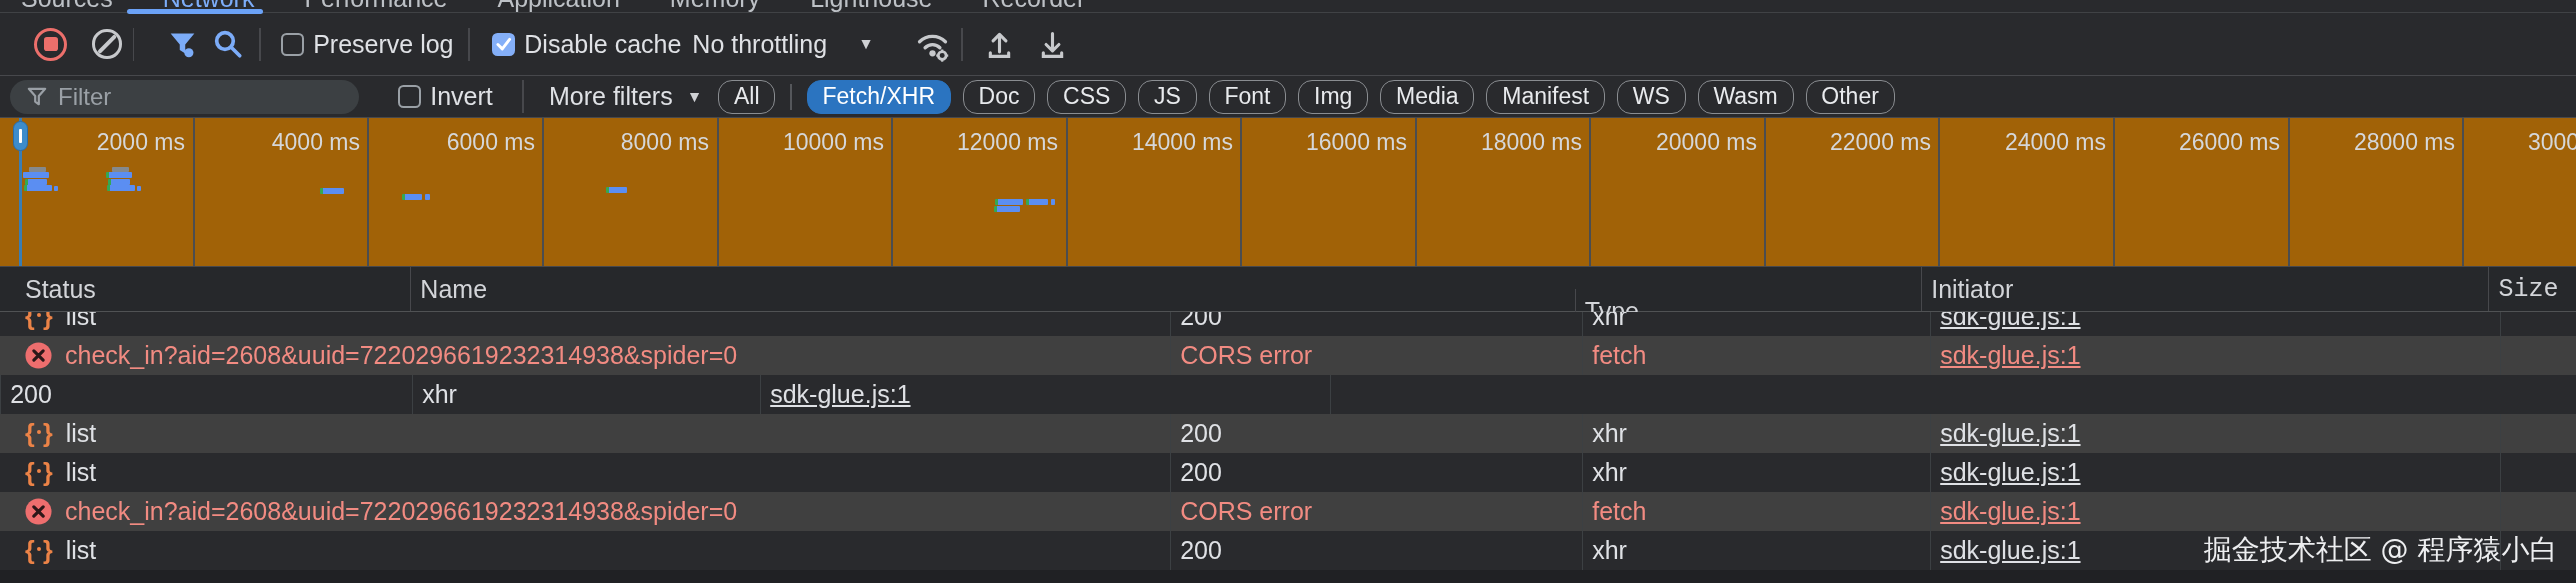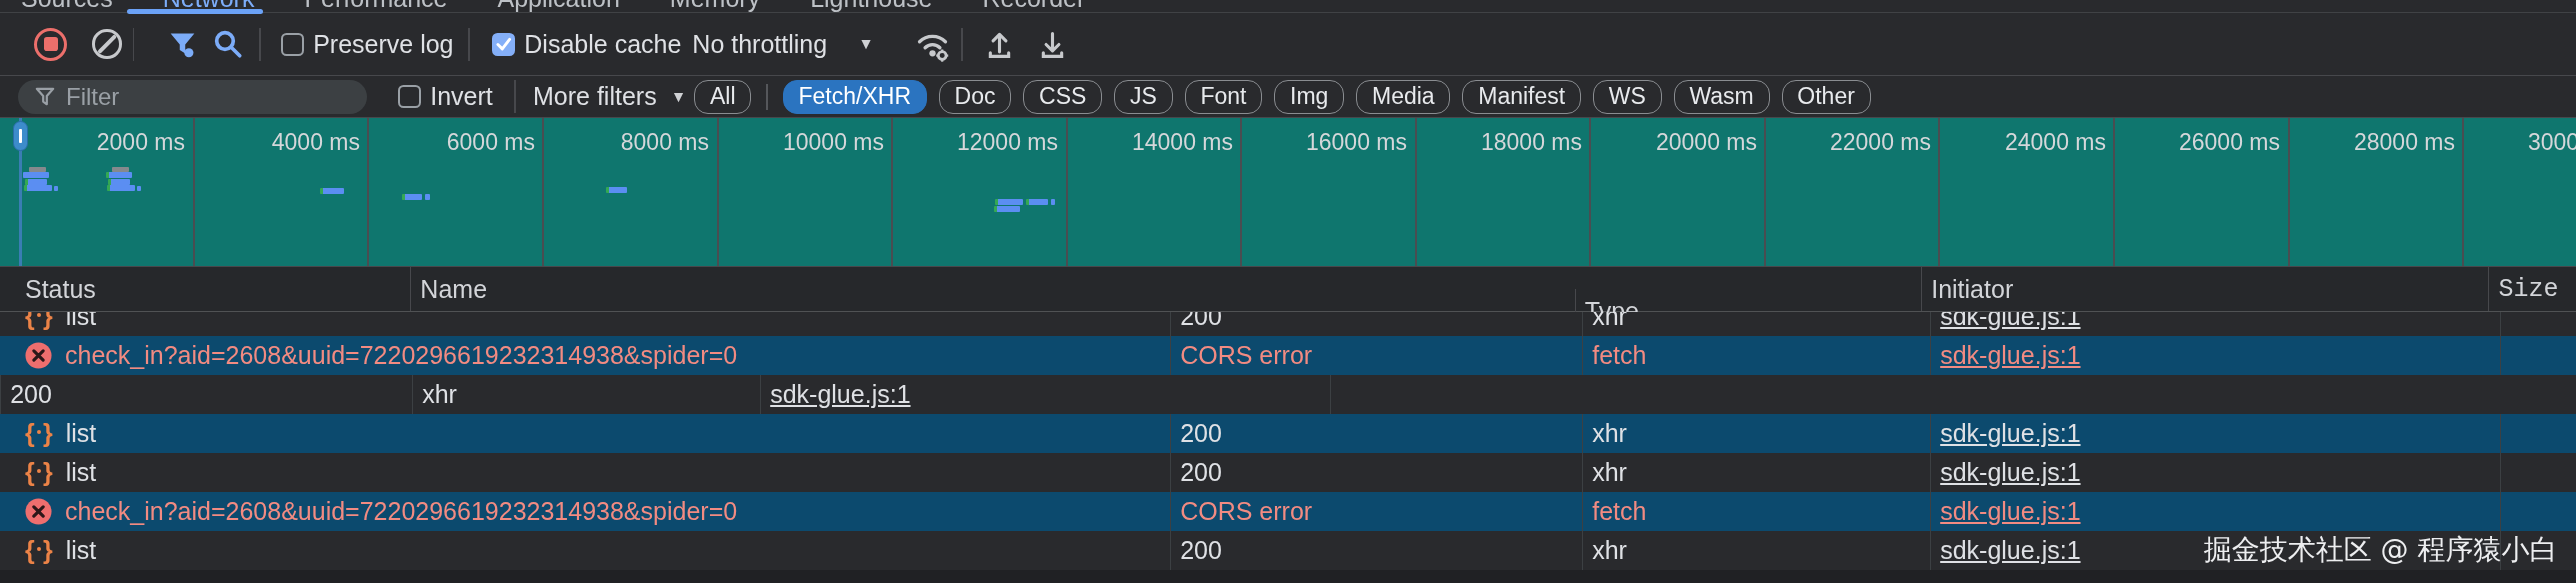--- a/index.html
+++ b/index.html
@@ -28,55 +28,55 @@
   .block-circle { position:relative; width:29.5px; height:29.5px; border:3.7px solid #c7c9cc; border-radius:50%; }
   .block-circle i { position:absolute; left:50%; top:50%; width:3.7px; height:24px; background:#c7c9cc; transform:translate(-50%,-50%) rotate(45deg); border-radius:1.8px; }
   .chk { width:23px; height:23px; border:2.8px solid #9aa0a6; border-radius:5.5px; flex:none; cursor:pointer; background:transparent; }
   .chk.on { background:#84aff8; border-color:#84aff8; display:flex; align-items:center; justify-content:center; }
   .chk-label { margin-left:9.2px; color:#dfe1e5; cursor:default; }
   .caret { font-size:15.7px; color:#cfd1d4; flex:none; }
   .throttle { color:#dfe1e5; }
 
   
   .filterrow { height:42px; background:#292a2d; border-bottom:1.8px solid #47484c; display:flex; align-items:center;
-               padding-left:18px; font-size:25px; }
+               padding-left:10px; font-size:25px;gap:8px; }
   .filter-pillinput { position:relative; width:349px; height:34px; flex:none; }
   .filter-pillinput input { width:100%; height:100%; border:none; outline:none; background:#3c4043; border-radius:17.5px;
       color:#dfe1e5; font-size:24px; padding:0 14.8px 0 48px; font-family:"Liberation Sans", sans-serif; }
   .filter-pillinput input::placeholder { color:#9aa0a6; }
   .finput-funnel { position:absolute; left:16.6px; top:7.4px; }
   .chips { display:flex; align-items:center; gap:12px; }
   .chip { height:34px; padding:0 14.8px; display:flex; align-items:center; border:1.8px solid #8a8d91; border-radius:14px;
           color:#e8eaed; font-size:23px; cursor:pointer; white-space:nowrap; }
   .chip.sel { background:#2b74c0; border-color:#2b74c0; color:#ffffff; }
   .chip-div { width:1.8px; height:26px; background:#55575b; margin:0 2.8px; }
 
   
-  .timeline { position:relative; height:149px; background:#0f766e; border-bottom:1.8px solid #47484c; overflow:hidden; cursor:col-resize; }
+  .timeline { position:relative; height:149px; background:#a16207; border-bottom:1.8px solid #47484c; overflow:hidden; cursor:col-resize; }
   .gridline { position:absolute; top:0; bottom:0; width:1.8px; background:#4a4d51; }
   .tlabel { position:absolute; top:11px; font-size:23px; color:#d5d7da; transform:translateX(-100%); white-space:nowrap; }
   .tlbar { position:absolute; border-radius:0.9px; }
   .tlbar.blue { background:#5b8ef2; }
   .tlbar.gray { background:#85898d; }
   .tlbar.greenblue { background:#5b8ef2; border-left:3.7px solid #34a853; }
   .scrub-line { position:absolute; left:19.4px; top:0; bottom:0; width:2.8px; background:#3a7db3; }
   .scrub-handle { position:absolute; left:13px; top:2.8px; width:14.8px; height:30px; background:#3d8ccb; border:1.8px solid #2a6da8;
                   border-radius:7.4px; display:flex; align-items:center; justify-content:center; cursor:ew-resize; }
   .scrub-handle i { display:block; width:2.8px; height:14px; background:#ffffff; border-radius:0.9px; }
 
   
   .thead { height:45px; background:#26282b; border-bottom:1.8px solid #505254; display:flex; align-items:center;
            font-size:25px; color:#d3d5d9; }
   .hcell { height:100%; display:flex; align-items:center; padding-left:9.2px; border-left:1.8px solid #47484c; cursor:pointer; }
   .hcell:first-child { border-left:none; padding-left:25px; }
   .rows { height:265px; overflow:hidden; position:relative; }
   .row { height:39px; display:flex; align-items:center; font-size:25px; cursor:pointer; }
   .row:first-child { margin-top:-14.8px; }
   .row.light { background:#292a2d; }
-  .row.dark  { background:#0c4a6e; }
+  .row.dark  { background:#404040; }
   .cell { height:100%; display:flex; align-items:center; padding-left:9.2px; border-left:1.8px solid #3c4043; overflow:hidden; white-space:nowrap; }
   .cell.name { border-left:none; padding-left:25px; gap:13px; }
   .row .link { text-decoration:underline; color:#dfe1e5; cursor:pointer; }
   .row.error .nametext, .row.error .statustext, .row.error .typetext { color:#f28b82; }
   .row.error .link { color:#f28b82; }
   .json-icon { display:inline-flex; align-items:center; color:#ec8347; font-weight:700; font-size:25px; line-height:1; }
   .json-icon .jdot { width:4.6px; height:4.6px; border-radius:50%; background:#ec8347; margin:0 1.8px 3.7px 1.8px; }
   .err-icon, .doc-icon { flex:none; display:flex; }
 
   

